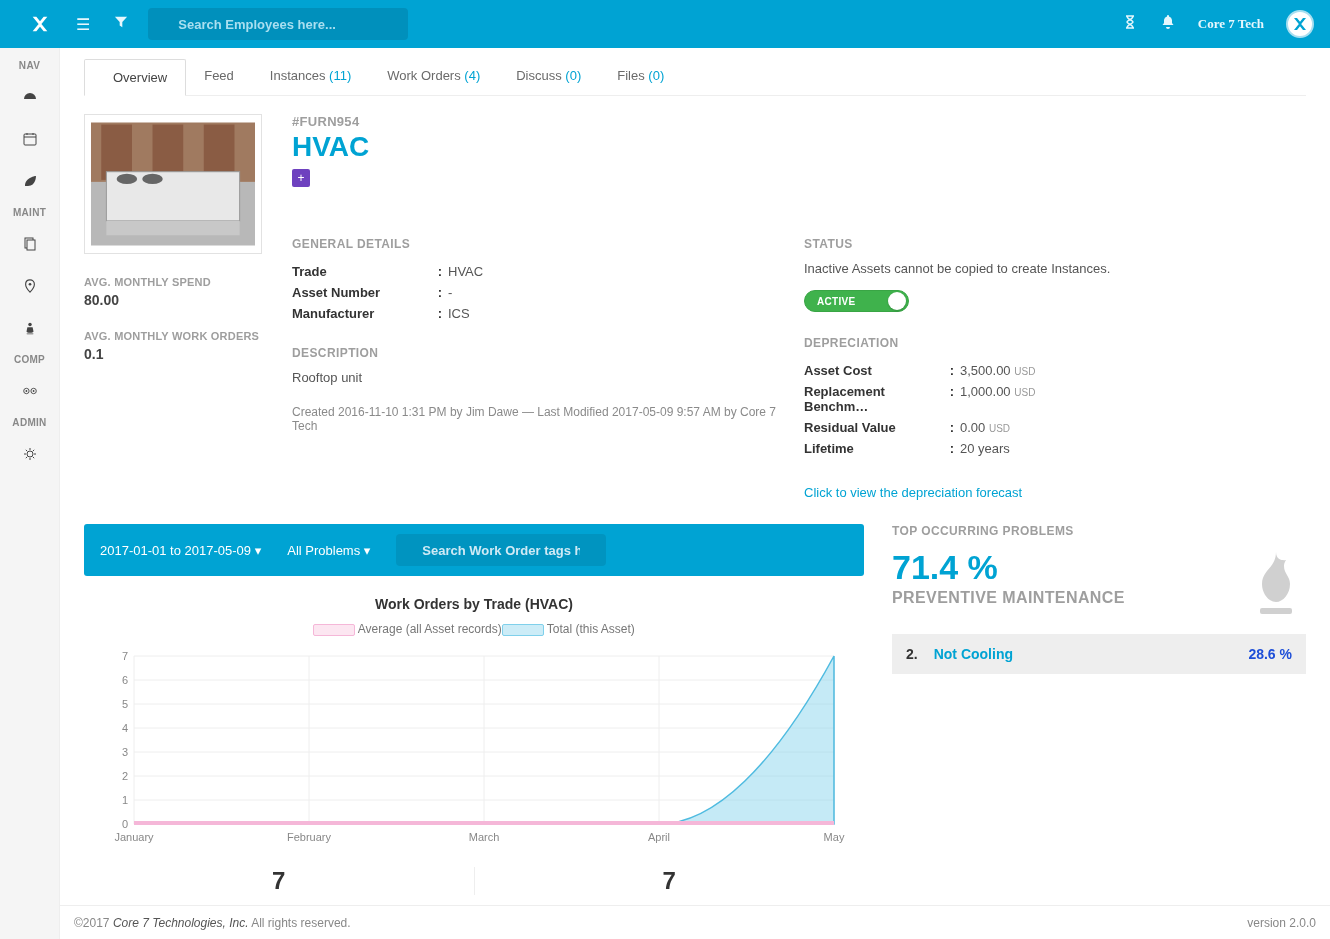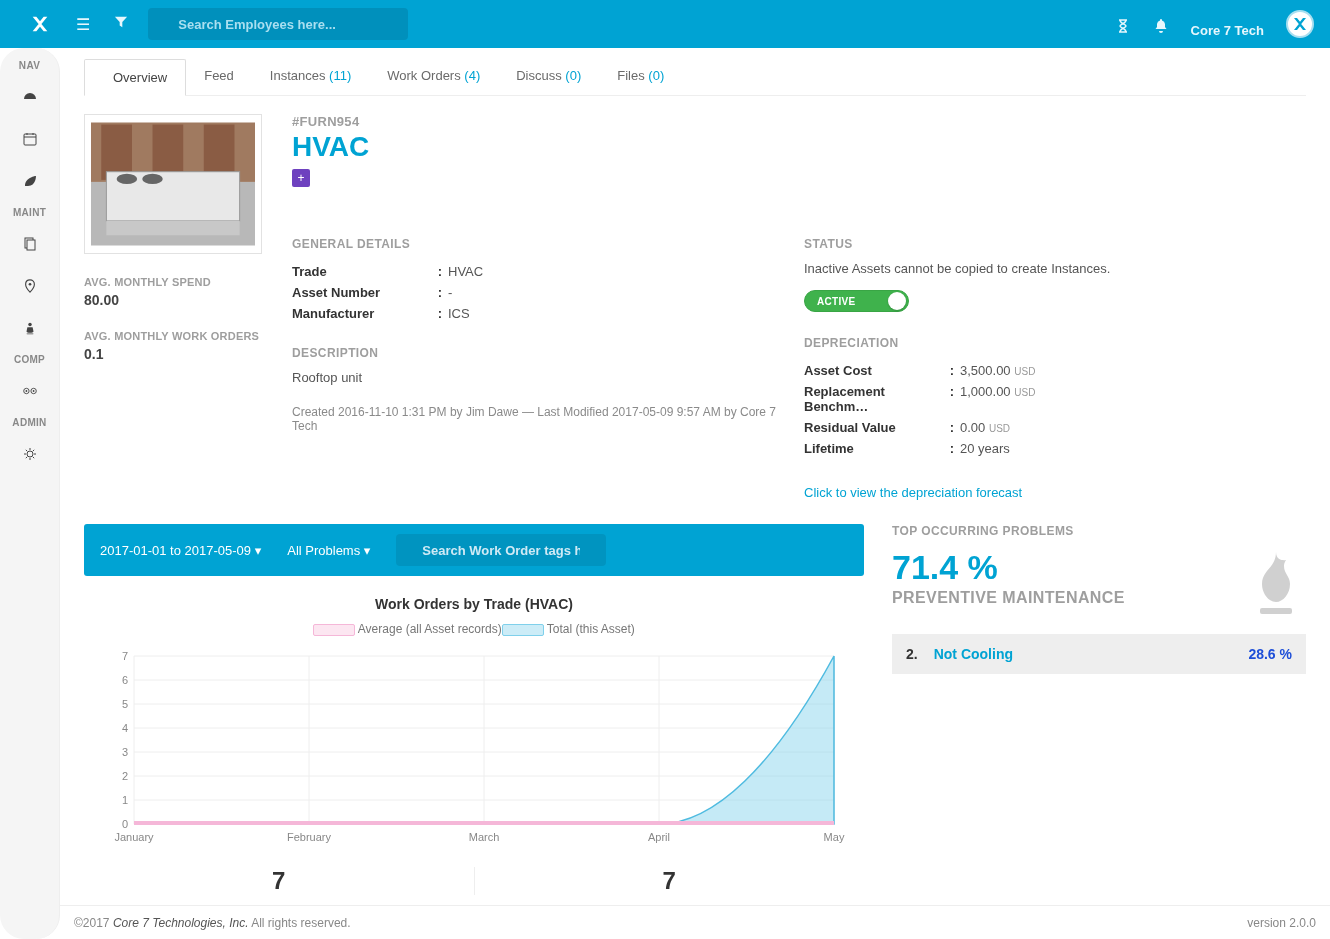--- a/index.html
+++ b/index.html
@@ -4,26 +4,26 @@
 <style>
 * { box-sizing: border-box; margin: 0; padding: 0; }
 body { font-family: "Segoe UI", Tahoma, sans-serif; font-size: 13px; color: #4a4a4a; background:#fff; }
 
 .topbar { position:fixed; top:0; left:0; right:0; height:48px; background:#00a3d3; display:flex; align-items:center; padding:0 16px; z-index:100; }
 .topbar .logo { width:48px; display:flex; justify-content:center; }
 .topbar .hamburger, .topbar .filter { color:#e6f7fd; padding:0 12px; font-size:16px; cursor:pointer; }
 .topbar .search { background:#0090bc; border-radius:4px; height:32px; width:260px; display:flex; align-items:center; margin-left:8px; }
 .topbar .search input { background:transparent; border:none; color:#0f172a; padding:0 30px; width:100%; font-size:13px; outline:none; }
 .topbar .search input::placeholder { color:#a9dff0; font-weight:600; }
-.topbar .right { margin-left:auto; display:flex; align-items:flex-end; gap:22px; color:#e6f7fd; }
+.topbar .right { margin-left:auto; display:flex; align-items:center; gap:22px; color:#e6f7fd;font-family:Liberation Serif, serif; }
 .topbar .right .username { font-weight:600; }
 .topbar .avatar { width:28px; height:28px; border-radius:50%; background:#fff; display:flex; align-items:center; justify-content:center; font-weight:700; color:#00a3d3; border:2px solid #a9dff0;}
 .topbar .icon-btn { font-size:16px; cursor:pointer; }
 
-.leftnav { position:fixed; top:48px; bottom:0; left:0; width:60px; background:#f5f5f5; border-right:1px solid #eee; display:flex; flex-direction:column; align-items:center; padding-top:12px; gap:10px; color:#555; z-index:50;border-radius:24px;}
+.leftnav { position:fixed; top:48px; bottom:0; left:0; width:60px; background:#f5f5f5; border-right:1px solid #eee; display:flex; flex-direction:column; align-items:center; padding-top:12px; gap:10px; color:#555; z-index:50;}
 .leftnav .section-label { font-size:10px; font-weight:600; color:#888; letter-spacing:0.3px; }
 .leftnav .nav-icon { width:40px; height:32px; display:flex; align-items:center; justify-content:center; font-size:16px; color:#444; cursor:pointer;}
 
 .main { margin-left:60px; margin-top:48px; padding:10px 24px 0 24px; min-height:calc(100vh - 48px - 34px); }
 .tabs { display:flex; gap:0; border-bottom:1px solid #eee; }
 .tabs .tab { padding:10px 18px; color:#6a6a6a; cursor:pointer; font-size:13px; position:relative; }
 .tabs .tab.active { background:#fff; border:1px solid #ddd; border-bottom:1px solid #fff; border-radius:2px 2px 0 0; color:#444; top:1px;padding-left:28px;}
 .tabs .tab .count { color:#00a3d3; }
 .content { display:flex; gap:28px; padding:18px 0 12px 0; }
 .col-left { width:180px; }

